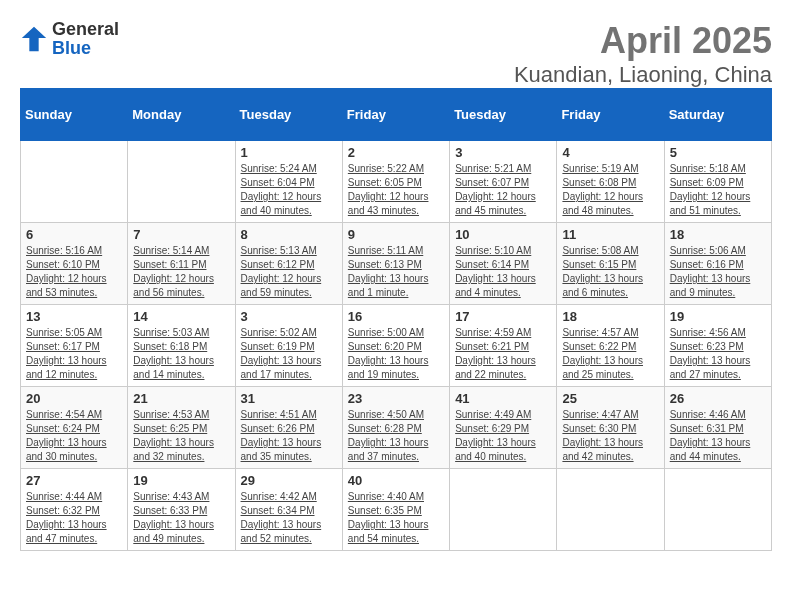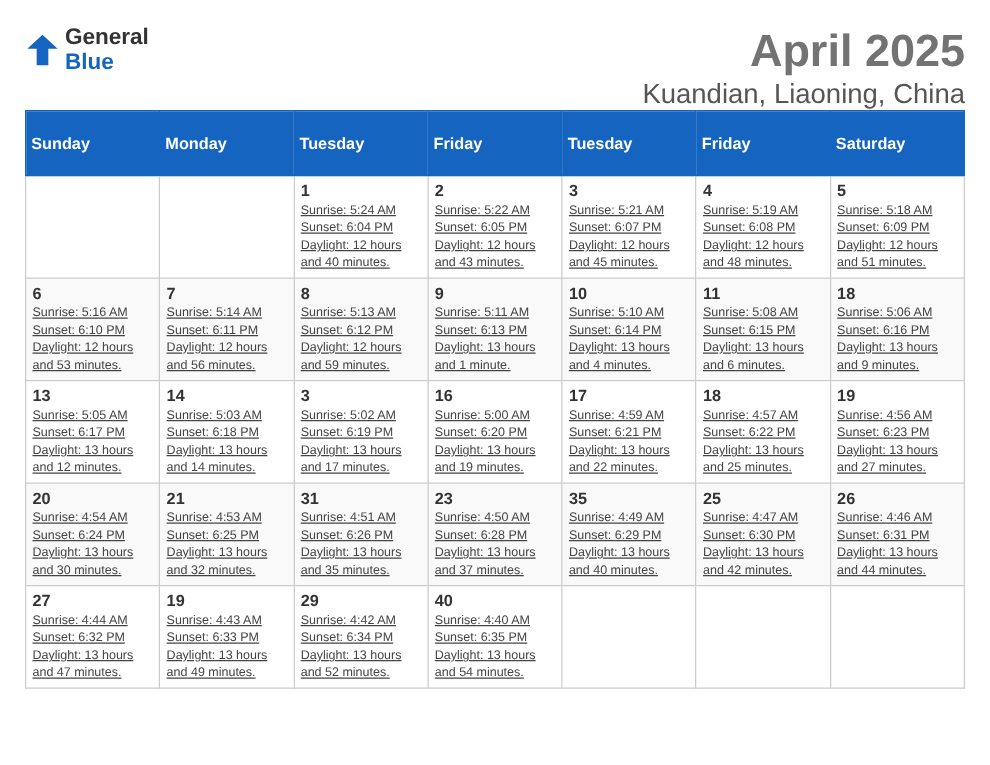--- a/index.html
+++ b/index.html
@@ -219,21 +219,21 @@
         </td>
         <td>
           <span class="day-num">31</span>
           <div class="day-info">Sunrise: 4:51 AM<br>Sunset: 6:26 PM<br>Daylight: 13 hours and 35 minutes.</div>
         </td>
         <td>
           <span class="day-num">23</span>
           <div class="day-info">Sunrise: 4:50 AM<br>Sunset: 6:28 PM<br>Daylight: 13 hours and 37 minutes.</div>
         </td>
         <td>
-          <span class="day-num">35</span>
+          <span class="day-num">41</span>
           <div class="day-info">Sunrise: 4:49 AM<br>Sunset: 6:29 PM<br>Daylight: 13 hours and 40 minutes.</div>
         </td>
         <td>
           <span class="day-num">25</span>
           <div class="day-info">Sunrise: 4:47 AM<br>Sunset: 6:30 PM<br>Daylight: 13 hours and 42 minutes.</div>
         </td>
         <td>
           <span class="day-num">26</span>
           <div class="day-info">Sunrise: 4:46 AM<br>Sunset: 6:31 PM<br>Daylight: 13 hours and 44 minutes.</div>
         </td>

